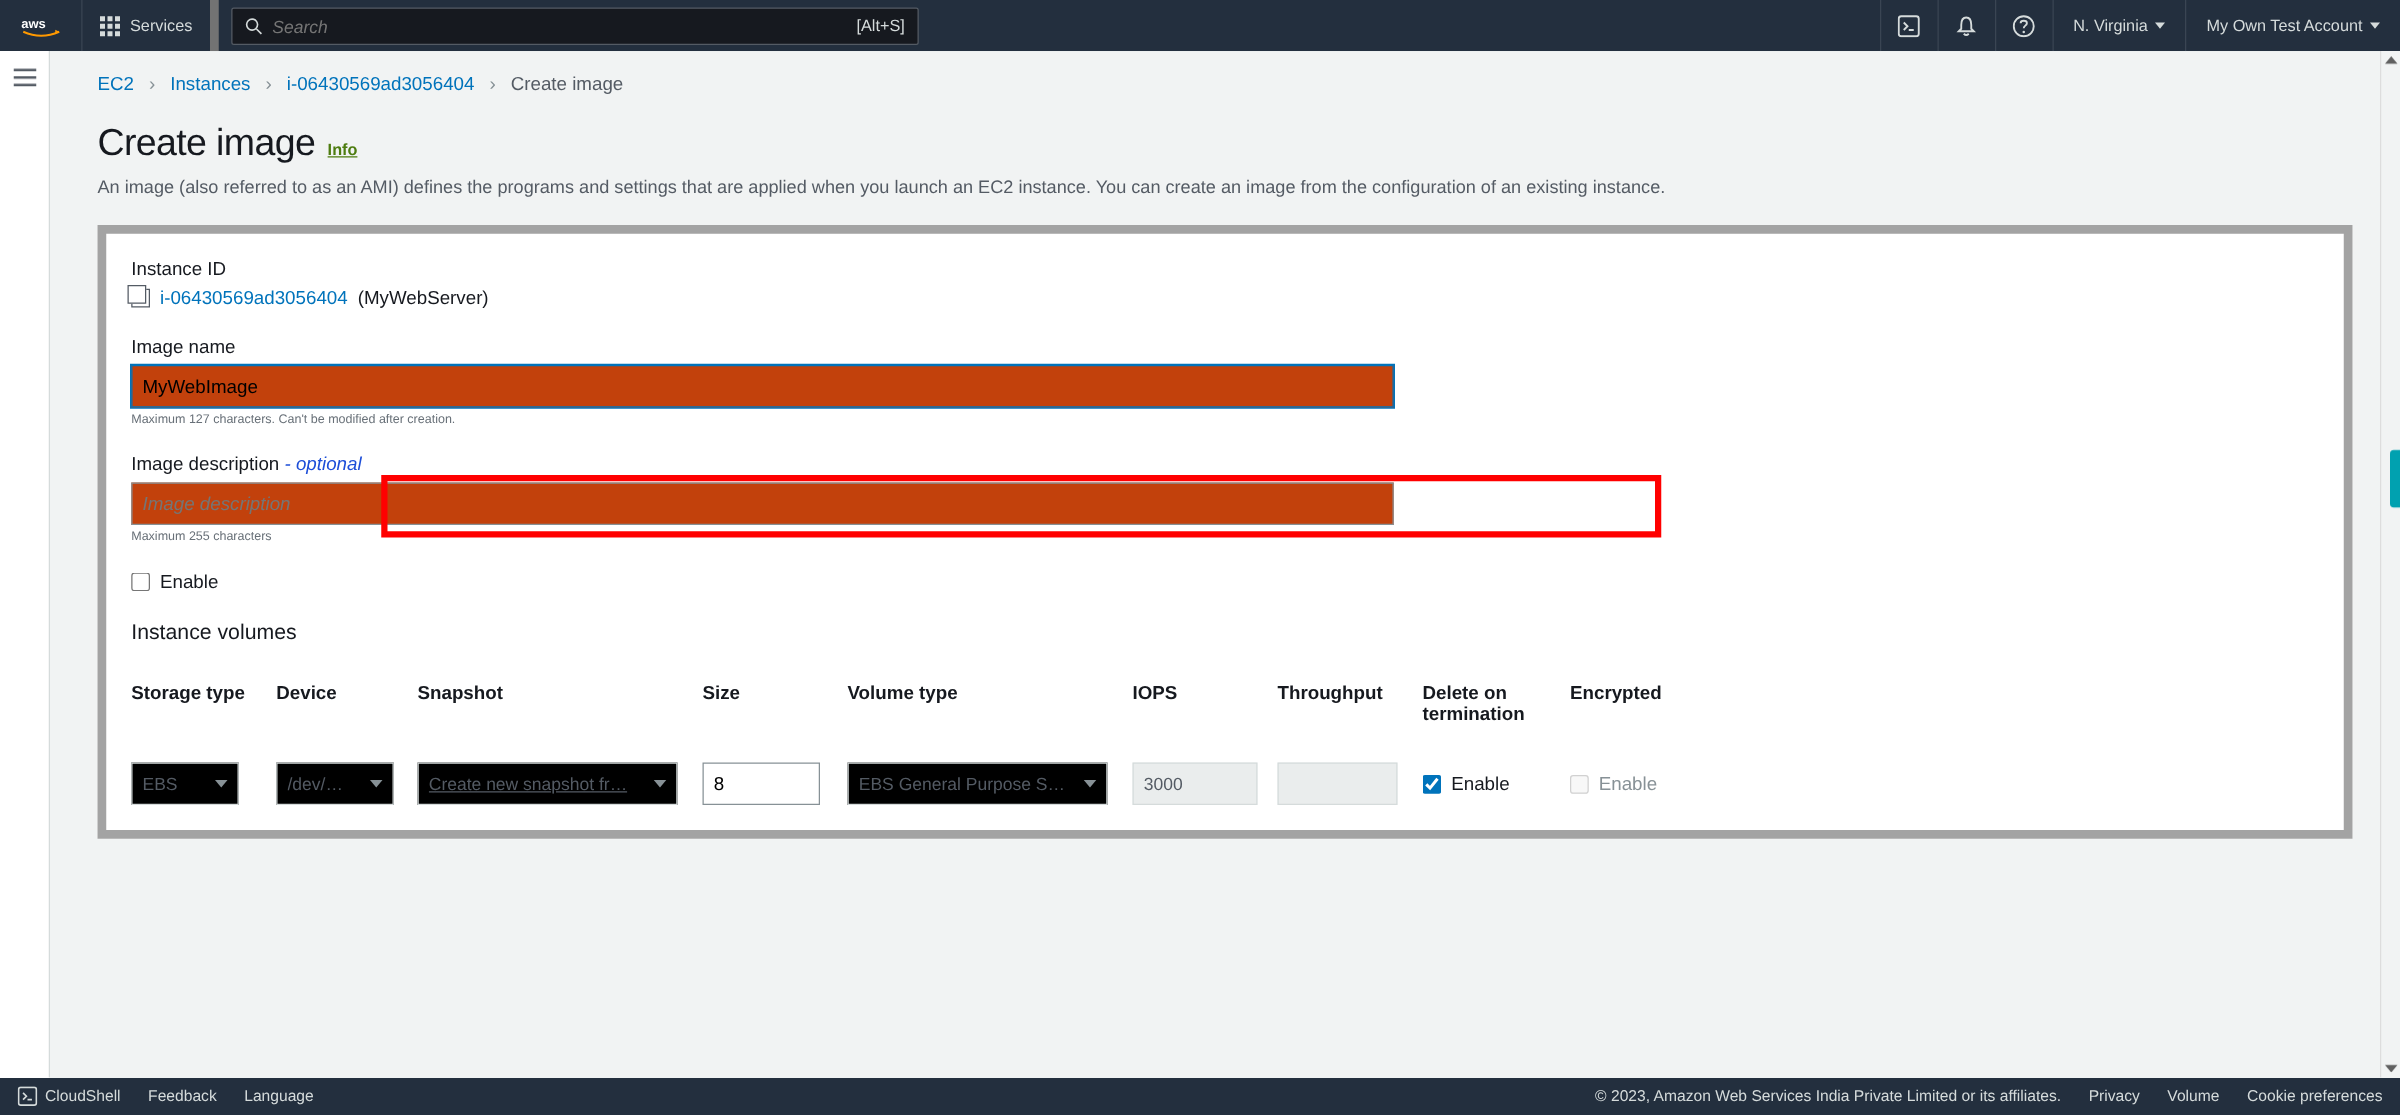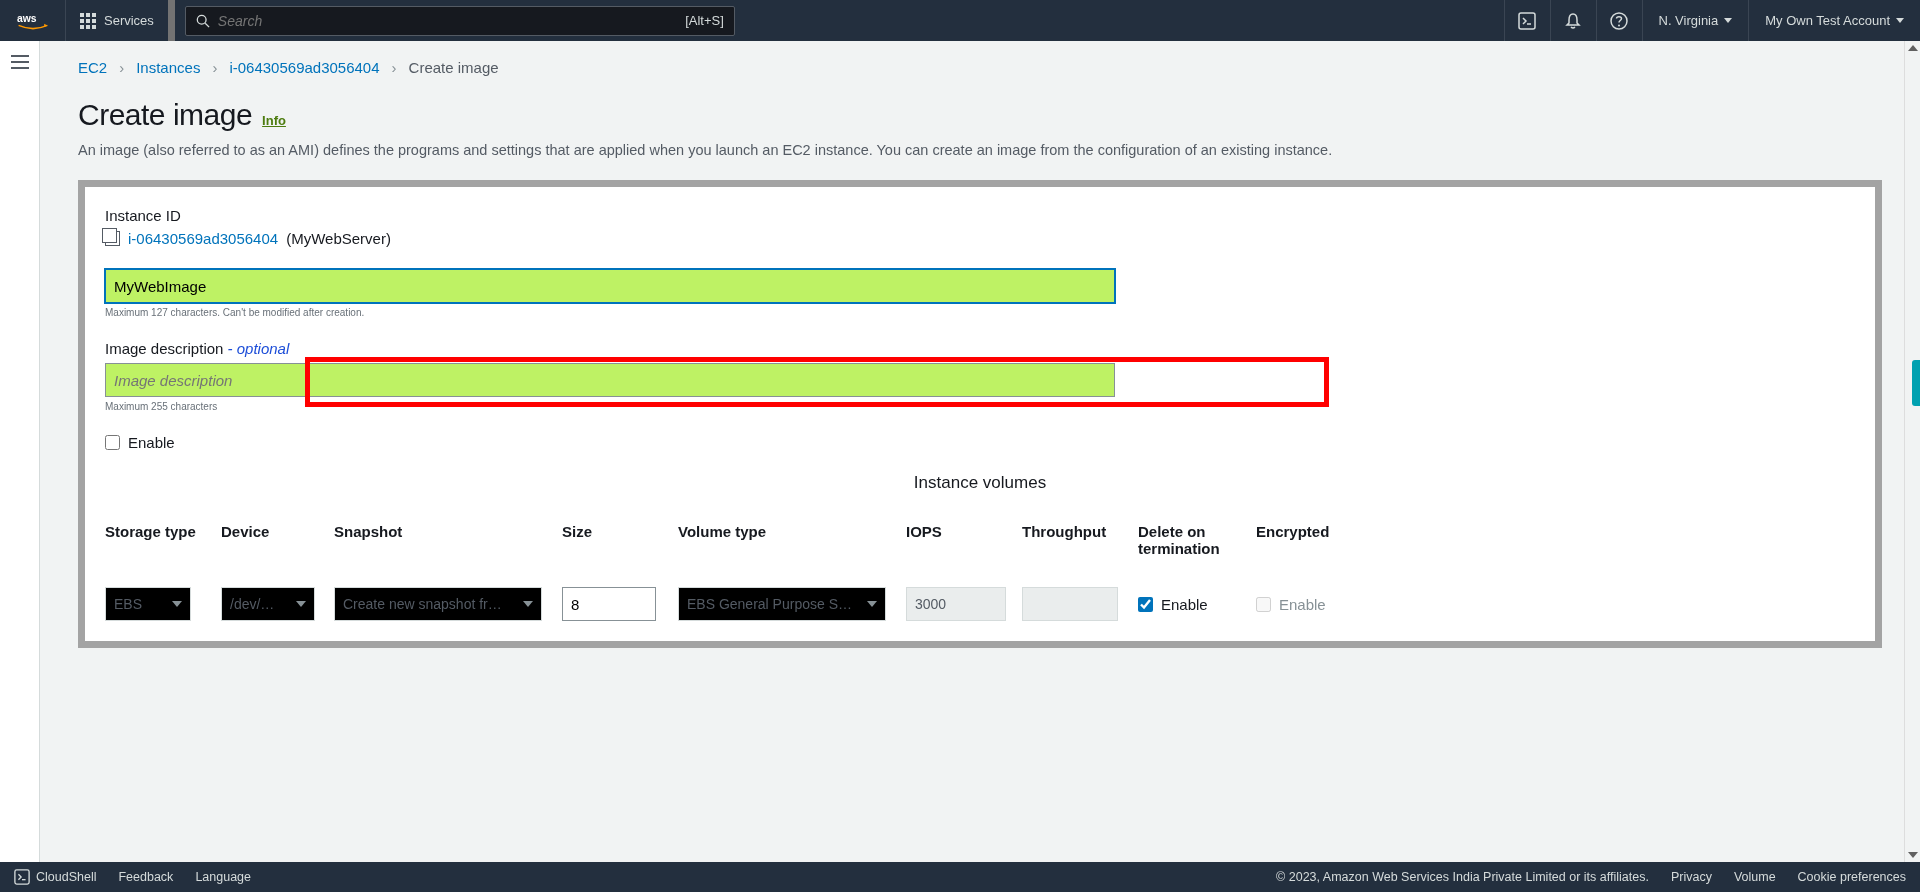--- a/index.html
+++ b/index.html
@@ -97,21 +97,21 @@
   .field-label { font-size:15px; color:#16191f; margin-bottom:6px; }
   .optional { font-style:italic; color:#1d4ed8; }
   .instance-row { display:flex; align-items:center; gap:8px; margin-top:4px; font-size:15px; }
   .instance-row a { color:#0073bb; text-decoration:none; }
   .copy-icon { width:15px; height:15px; border:1.5px solid #545b64; position:relative; }
   .copy-icon::before { content:""; position:absolute; top:-4px; left:-4px; width:13px; height:13px; border:1.5px solid #545b64; background:#fff; }
   .text-input {
     width:1010px; max-width:100%; height:34px;
     border:1px solid #879196; padding:4px 8px;
     font-size:15px; font-family:inherit;
-    background:#bef264;
+    background:#c2410c;
   }
   .text-input.focused { border:1px solid #0073bb; box-shadow:0 0 0 1px #0073bb; }
   .hint { color:#687078; font-size:10px; margin-top:4px; }
   .block { margin-top:22px; }
   .desc-row { position:relative; }
   .red-callout {
     position:absolute; border:5px solid #ff0000;
     top:-6px; left:200px; width:1024px; height:50px;
     pointer-events:none;
   }
@@ -262,20 +262,21 @@
     <div class="block" style="margin-top:0">
       <div class="field-label">Instance ID</div>
       <div class="instance-row">
         <span class="copy-icon"></span>
         <a href="#">i-06430569ad3056404</a>
         <span>(MyWebServer)</span>
       </div>
     </div>
 
     <div class="block">
+      <div class="field-label">Image name</div>
       <input class="text-input focused" type="text" value="MyWebImage" style="">
       <div class="hint">Maximum 127 characters. Can't be modified after creation.</div>
     </div>
 
     <div class="block">
       <div class="field-label">
         <span>Image description</span><span class="optional"> - optional</span>
       </div>
       <div class="desc-row">
         <input class="text-input" type="text" style="font-style: italic;" placeholder="Image description">
@@ -285,21 +286,21 @@
     </div>
 
     <div class="block">
       <label class="checkbox-row">
         <input type="checkbox" style="">
         <span>Enable</span>
       </label>
     </div>
 
     <div class="block">
-      <div class="field-label" style="font-size:17px;text-align:center;">Instance volumes</div>
+      <div class="field-label" style="font-size:17px;">Instance volumes</div>
 
       <div class="vol-head">
         <div class="c-storage">Storage type</div>
         <div class="c-device">Device</div>
         <div class="c-snap">Snapshot</div>
         <div class="c-size">Size</div>
         <div class="c-voltype">Volume type</div>
         <div class="c-iops">IOPS</div>
         <div class="c-thru">Throughput</div>
         <div class="c-delterm">Delete on termination</div>
@@ -314,21 +315,21 @@
           </div>
         </div>
         <div class="c-device">
           <div class="select-dis" style="width:94px;">
             <span style="overflow:hidden;text-overflow:ellipsis;">/dev/…</span>
               <span class="tri"></span>
           </div>
         </div>
         <div class="c-snap">
           <div class="select-dis" style="width:208px;">
-            <span style="overflow:hidden;text-overflow:ellipsis;">Create new snapshot fr…</span>
+            <span style="overflow:hidden;text-overflow:ellipsis;text-decoration:underline;">Create new snapshot fr…</span>
               <span class="tri"></span>
           </div>
         </div>
         <div class="c-size">
           <input class="num-input" type="text" value="8" style="">
         </div>
         <div class="c-voltype">
           <div class="select-dis" style="width:208px;">
             <span style="overflow:hidden;text-overflow:ellipsis;">EBS General Purpose S…</span>
               <span class="tri"></span>

